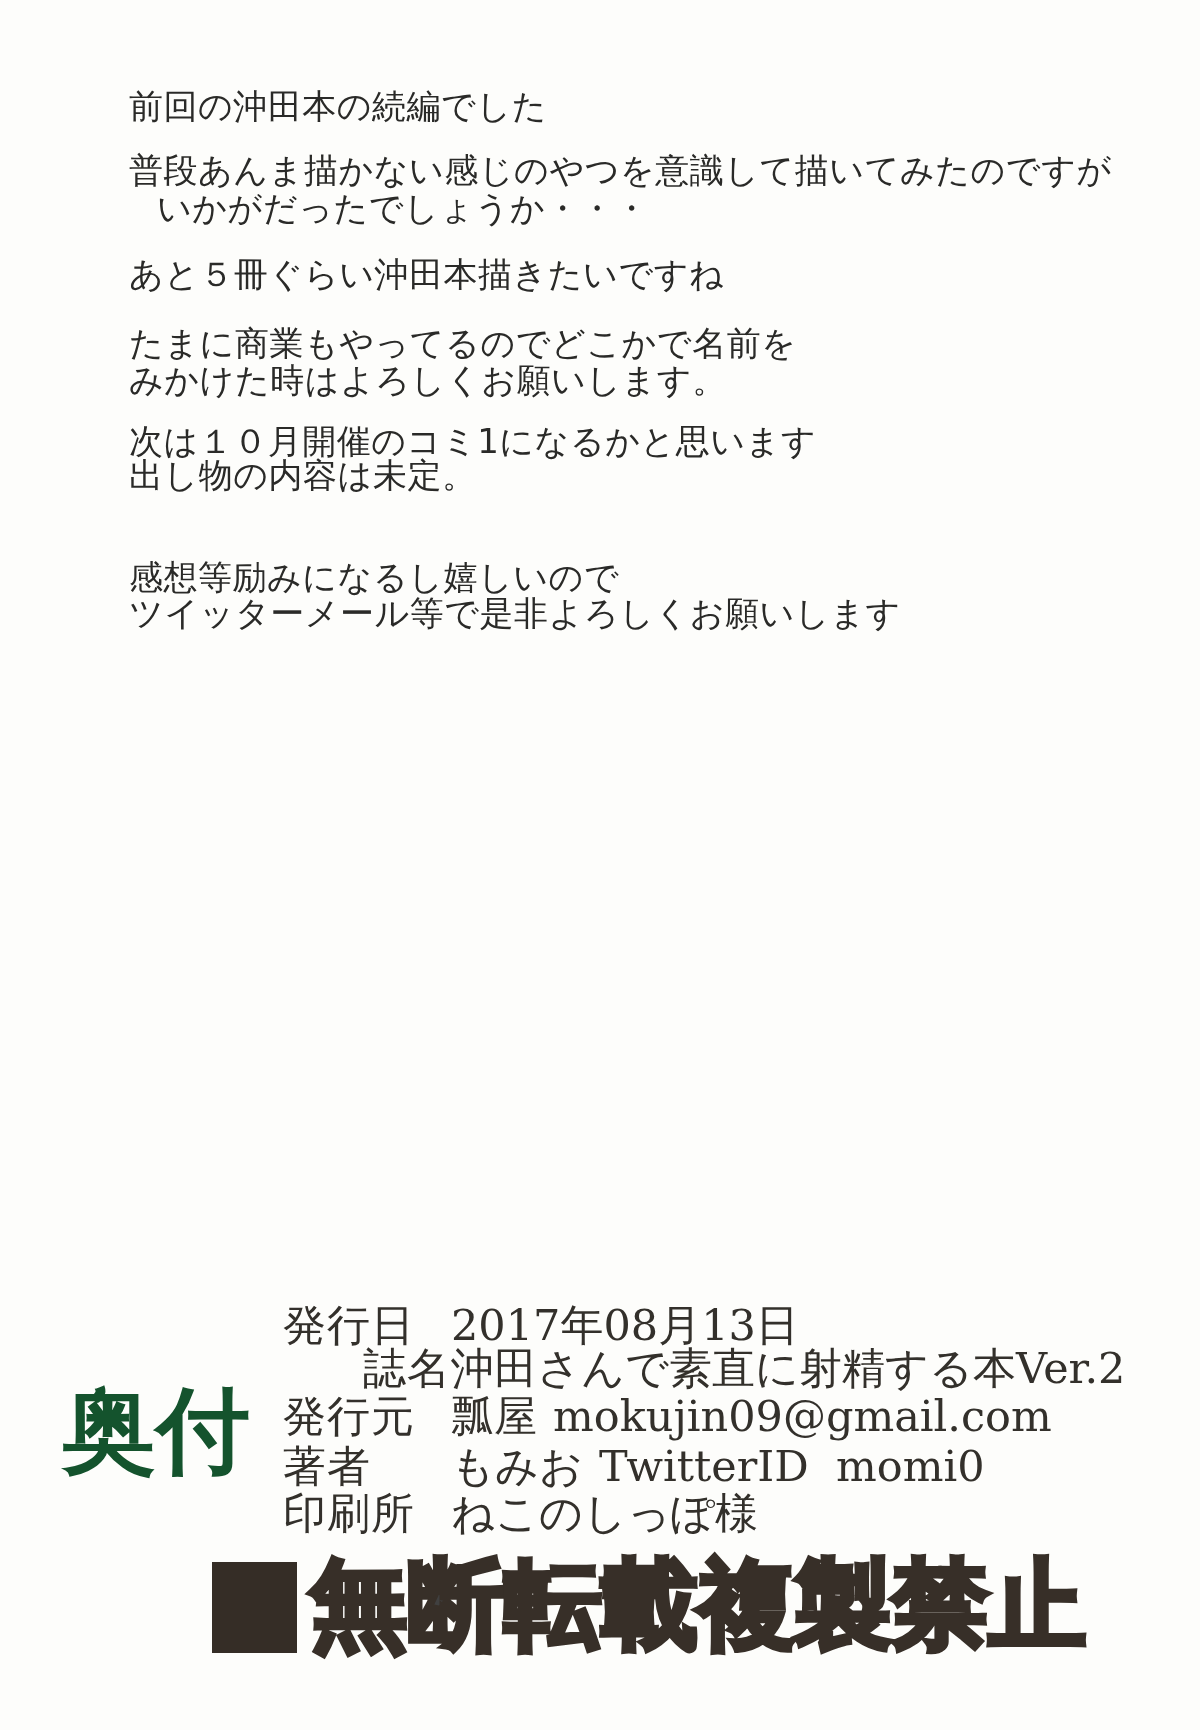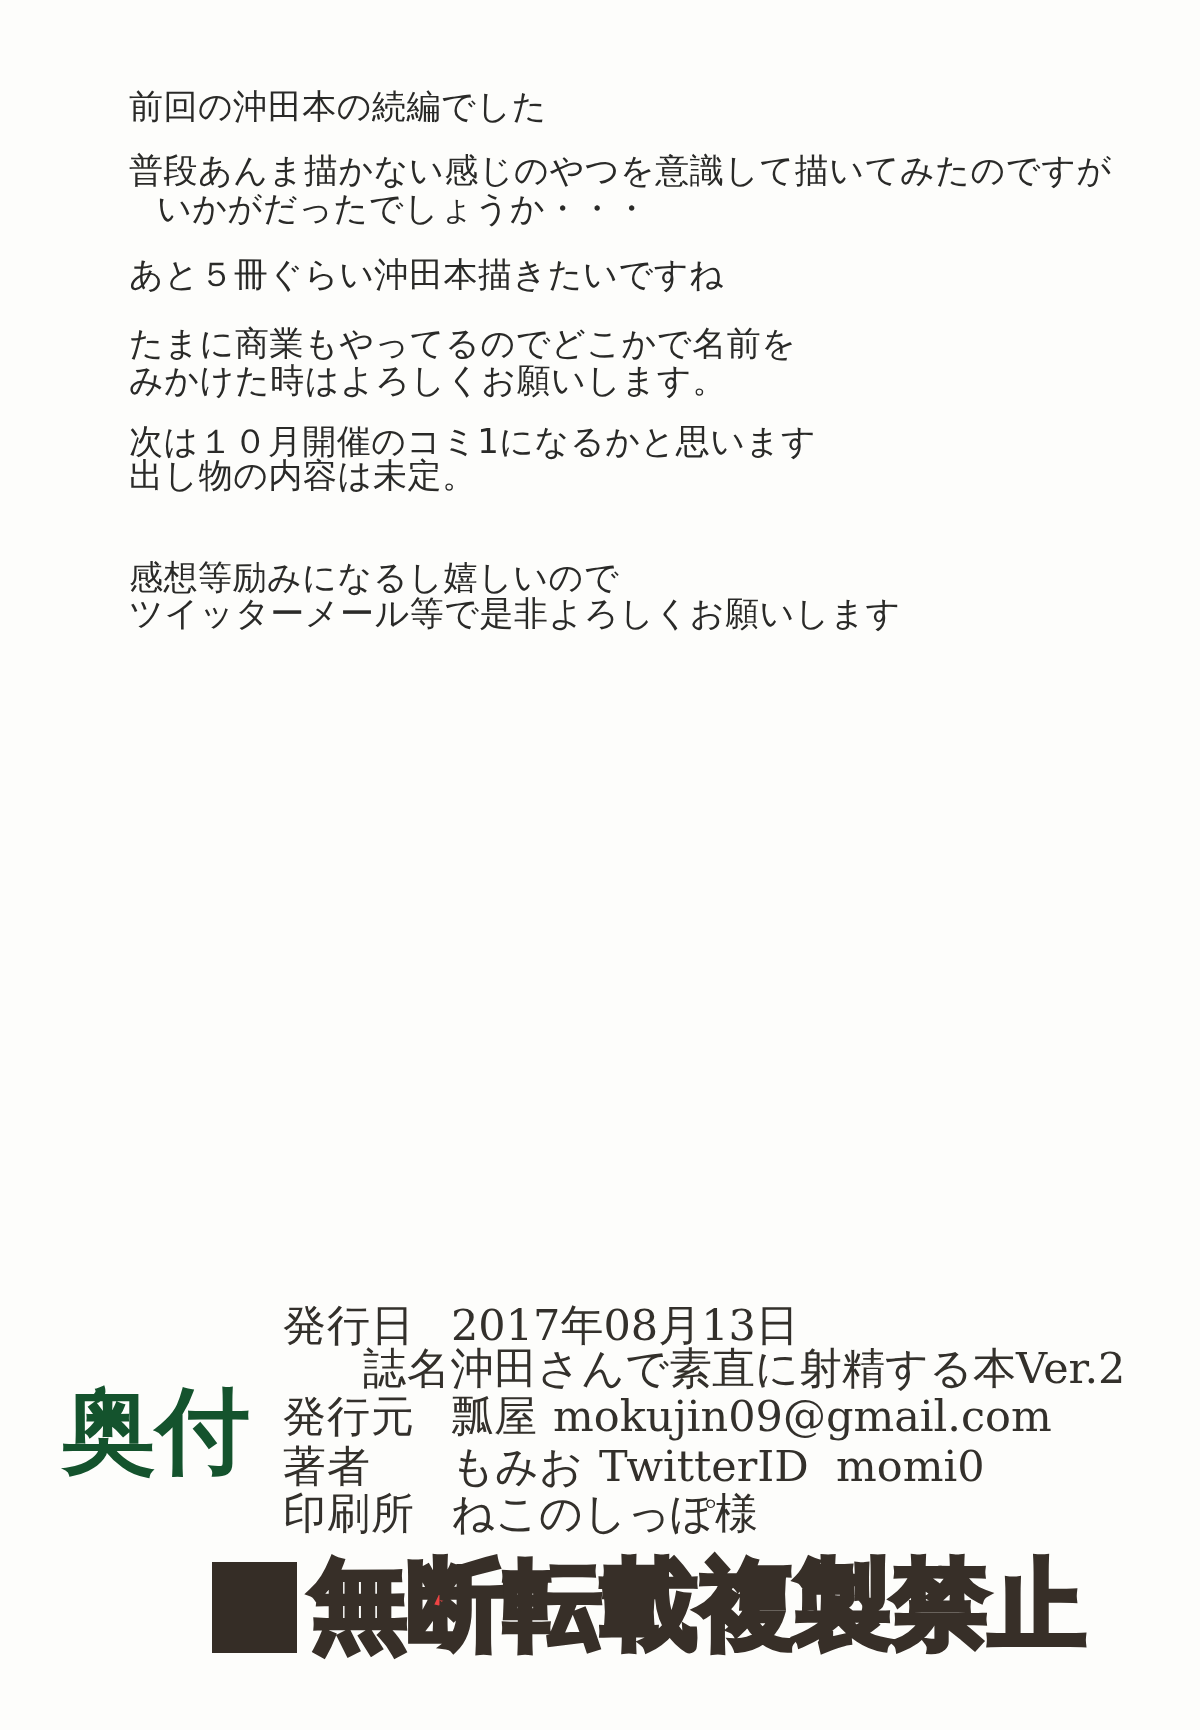--- a/index.html
+++ b/index.html
@@ -79,21 +79,21 @@
   .notice-square {
     width: 85px; height: 91px;
     background: #352d26;
     margin-right: 13px;
     margin-top: 6px;
     flex: 0 0 auto;
   }
   .notice-text {
     font-size: 97px;
     font-weight: bold;
-    color: #ef4444;
+    color: #404040;
     -webkit-text-stroke: 5px #372f28;
     letter-spacing: 0px;
     line-height: 1;
     white-space: nowrap;
     font-family: "DejaVu Sans", "Liberation Sans", sans-serif;
   }
 </style>
 </head>
 <body>
 

